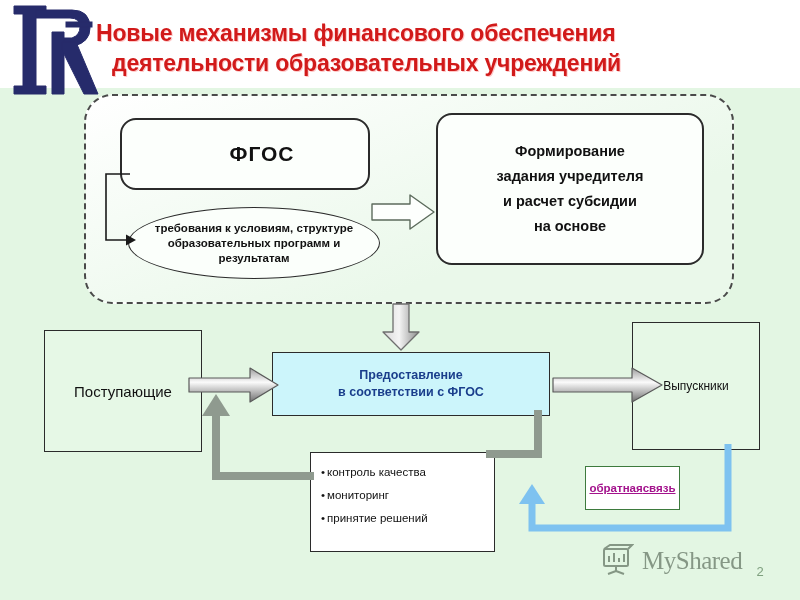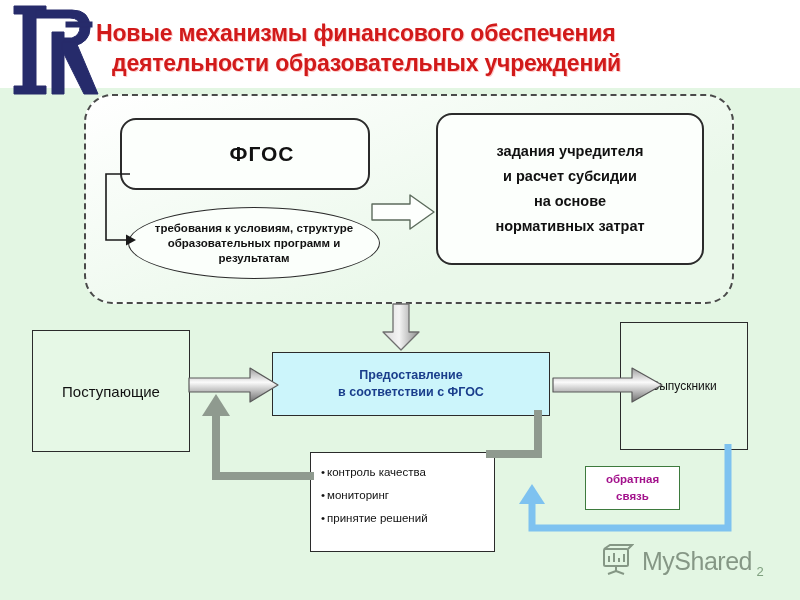--- a/index.html
+++ b/index.html
@@ -83,20 +83,21 @@
   .sbox {
     position: absolute;
     box-sizing: border-box;
     border: 1.6px solid #2b2b2b;
     background: #E6F8E6;
     display: flex;
     align-items: center;
     justify-content: center;
     text-align: center;
     color: #111111;
+    margin-left: 12px;
   }
 
   #box-fgos {
     left: 120px; top: 118px;
     width: 250px; height: 72px;
     font-size: 21px;
     font-weight: bold;
     letter-spacing: 1px;
     padding-left: 34px;
   }
@@ -196,28 +197,28 @@
     margin-right: 2px;
   }
   #box-feedback {
     position: absolute;
     left: 585px; top: 466px;
     width: 95px; height: 44px;
     box-sizing: border-box;
     border: 1.6px solid #3d7a3d;
     background: #FFFFFF;
     display: flex;
-    flex-direction: column;
     align-items: center;
     justify-content: center;
     text-align: center;
     color: #A3128C;
     font-size: 11.5px;
     font-weight: bold;
     line-height: 17px;
+    text-decoration: underline;
   }
 
   
   .arrow-r-svg { position: absolute; }
   #arrow-entr { left: 188px; top: 366px; width: 92px; height: 38px; }
   #arrow-grad { left: 552px; top: 366px; width: 112px; height: 38px; }
 
   
   .gray-elbow { position: absolute; }
   #elbow-left  { left: 190px; top: 388px; width: 130px; height: 110px; }
@@ -233,20 +234,21 @@
     width: 186px; height: 42px;
     display: flex;
     align-items: center;
     gap: 8px;
     opacity: 0.55;
   }
   .wm-text {
     color: #3a4a3a;
     font-size: 25px;
     letter-spacing: -0.5px;
+    font-family: Liberation Serif, serif;
   }
   .page-num {
     position: absolute;
     left: 748px; top: 564px;
     width: 24px;
     text-align: center;
     color: #7fa07f;
     font-size: 13px;
   }
 </style>
@@ -284,24 +286,24 @@
   <div class="rbox" id="box-fgos">
     <span>ФГОС</span>
   </div>
 
   <div id="ellipse-req">
     <span>требования к условиям, структуре образовательных программ и результатам</span>
   </div>
 
   <div class="rbox" id="box-task">
     <div>
+      <div>Формирование</div>
       <div>задания учредителя</div>
       <div>и расчет субсидии</div>
       <div>на основе</div>
-      <div>нормативных затрат</div>
     </div>
   </div>
 
   <div class="loop-svg">
     <svg width="60" height="80" viewBox="0 0 60 80" xmlns="http://www.w3.org/2000/svg">
       <path d="M34,4 L10,4 L10,70 L30,70" fill="none" stroke="#1a1a1a" stroke-width="1.6"></path>
       <polygon points="30,64.5 40,70 30,75.5" fill="#1a1a1a"></polygon>
     </svg>
   </div>
 

